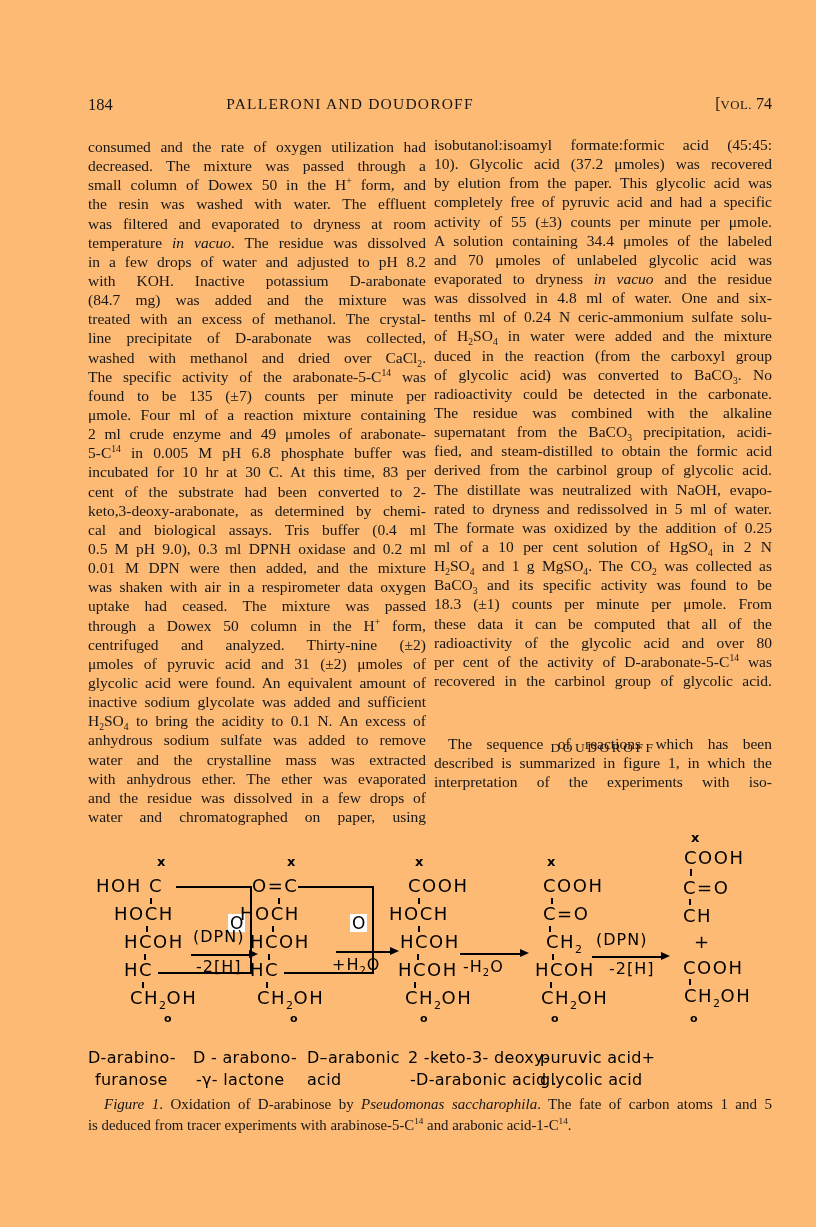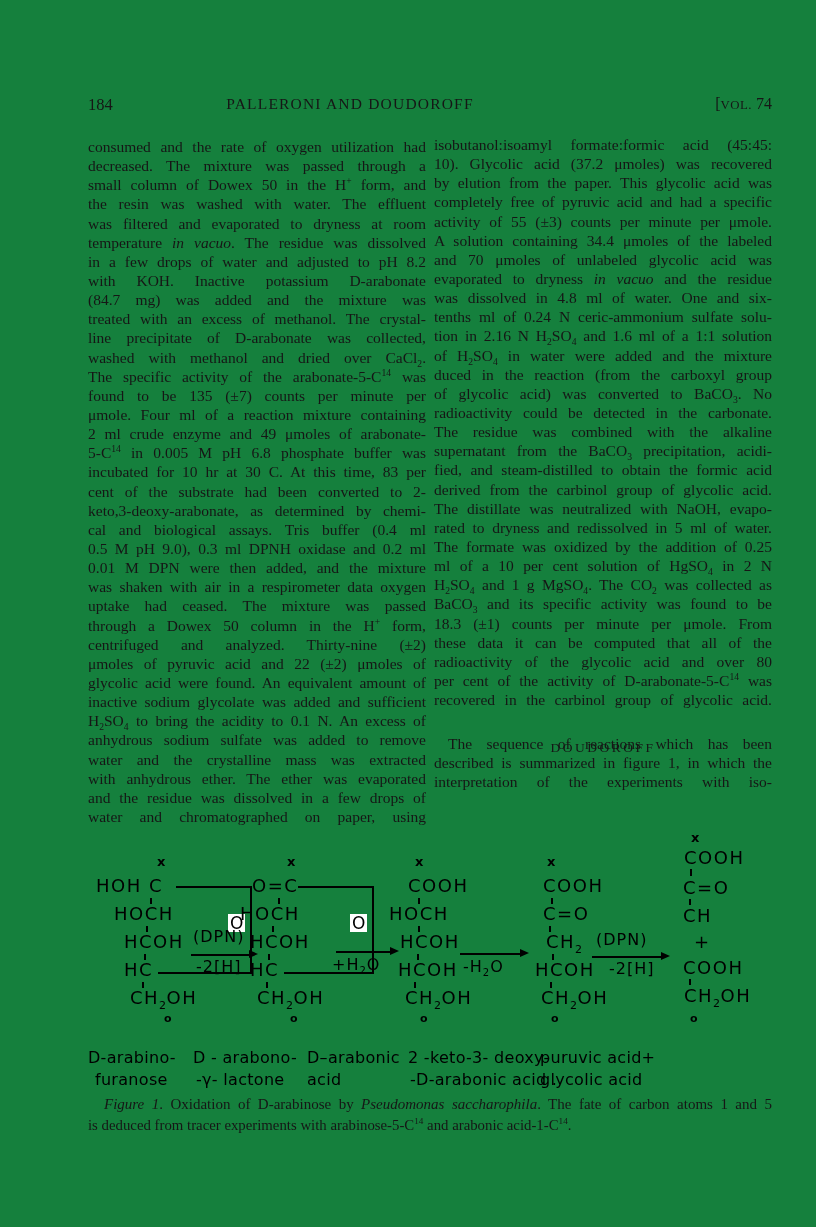--- a/index.html
+++ b/index.html
@@ -1,16 +1,16 @@
 <!DOCTYPE html>
 <html><head>
 <meta charset="utf-8">
 <style>
   html,body{margin:0;padding:0;background:#d8d8d8;}
-  .sheet{position:relative;width:816px;height:1227px;margin:0 auto;background:#15803d;
+  .sheet{position:relative;width:816px;height:1227px;margin:0 auto;background:#fdba74;
          font-family:"Liberation Serif","DejaVu Serif",serif;color:#161616;overflow:hidden;}
   .sheet sub{font-size:0.62em;line-height:0;}
   .sheet sup{font-size:0.62em;line-height:0;}
   .pgnum{position:absolute;left:88px;top:95px;font-size:16.5px;}
   .rhead{position:absolute;left:150px;top:95px;width:400px;text-align:center;font-size:15.5px;letter-spacing:1.2px;}
   .vol{position:absolute;left:690px;top:95px;width:82px;text-align:right;font-size:16px;white-space:nowrap;}
   .volsc{font-size:12.8px;letter-spacing:0.5px;}
   .colL{position:absolute;left:88px;top:137px;width:338px;}
   .colR{position:absolute;left:434px;top:135px;width:338px;}
   .colD{position:absolute;left:434px;top:734px;width:338px;}
@@ -66,21 +66,21 @@
       <div class="tline">incubated for 10 hr at 30 C. At this time, 83 per</div>
       <div class="tline">cent of the substrate had been converted to 2-</div>
       <div class="tline">keto,3-deoxy-arabonate, as determined by chemi-</div>
       <div class="tline">cal and biological assays. Tris buffer (0.4 ml</div>
       <div class="tline">0.5 M pH 9.0), 0.3 ml DPNH oxidase and 0.2 ml</div>
       <div class="tline">0.01 M DPN were then added, and the mixture</div>
       <div class="tline">was shaken with air in a respirometer data oxygen</div>
       <div class="tline">uptake had ceased. The mixture was passed</div>
       <div class="tline">through a Dowex 50 column in the H<sup>+</sup> form,</div>
       <div class="tline">centrifuged and analyzed. Thirty-nine (±2)</div>
-      <div class="tline">μmoles of pyruvic acid and 22 (±2) μmoles of</div>
+      <div class="tline">μmoles of pyruvic acid and 31 (±2) μmoles of</div>
       <div class="tline">glycolic acid were found. An equivalent amount of</div>
       <div class="tline">inactive sodium glycolate was added and sufficient</div>
       <div class="tline">H<sub>2</sub>SO<sub>4</sub> to bring the acidity to 0.1 N. An excess of</div>
       <div class="tline">anhydrous sodium sulfate was added to remove</div>
       <div class="tline">water and the crystalline mass was extracted</div>
       <div class="tline">with anhydrous ether. The ether was evaporated</div>
       <div class="tline">and the residue was dissolved in a few drops of</div>
       <div class="tline">water and chromatographed on paper, using</div>
     </div>
 
@@ -88,21 +88,20 @@
       <div class="tline">isobutanol:isoamyl formate:formic acid (45:45:</div>
       <div class="tline">10). Glycolic acid (37.2 μmoles) was recovered</div>
       <div class="tline">by elution from the paper. This glycolic acid was</div>
       <div class="tline">completely free of pyruvic acid and had a specific</div>
       <div class="tline">activity of 55 (±3) counts per minute per μmole.</div>
       <div class="tline">A solution containing 34.4 μmoles of the labeled</div>
       <div class="tline">and 70 μmoles of unlabeled glycolic acid was</div>
       <div class="tline">evaporated to dryness <i>in vacuo</i> and the residue</div>
       <div class="tline">was dissolved in 4.8 ml of water. One and six-</div>
       <div class="tline">tenths ml of 0.24 N ceric-ammonium sulfate solu-</div>
-      <div class="tline">tion in 2.16 N H<sub>2</sub>SO<sub>4</sub> and 1.6 ml of a 1:1 solution</div>
       <div class="tline">of H<sub>2</sub>SO<sub>4</sub> in water were added and the mixture</div>
       <div class="tline">duced in the reaction (from the carboxyl group</div>
       <div class="tline">of glycolic acid) was converted to BaCO<sub>3</sub>. No</div>
       <div class="tline">radioactivity could be detected in the carbonate.</div>
       <div class="tline">The residue was combined with the alkaline</div>
       <div class="tline">supernatant from the BaCO<sub>3</sub> precipitation, acidi-</div>
       <div class="tline">fied, and steam-distilled to obtain the formic acid</div>
       <div class="tline">derived from the carbinol group of glycolic acid.</div>
       <div class="tline">The distillate was neutralized with NaOH, evapo-</div>
       <div class="tline">rated to dryness and redissolved in 5 ml of water.</div>

